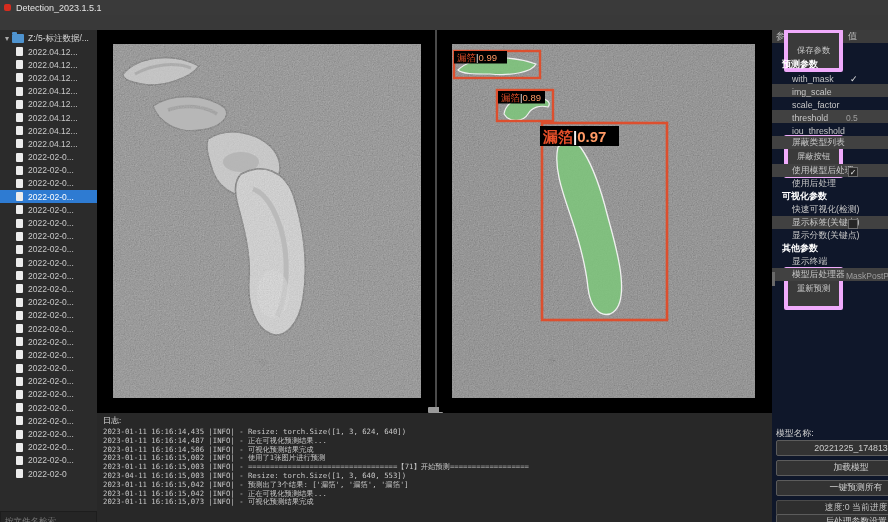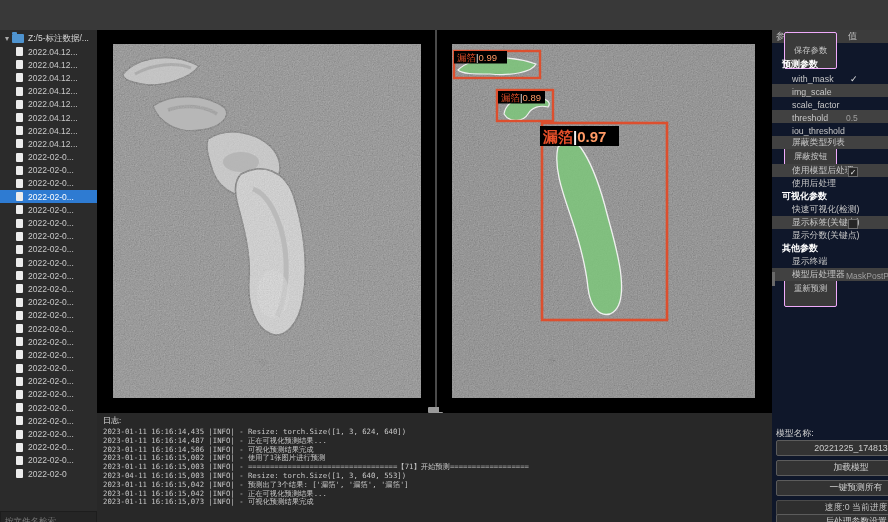--- a/index.html
+++ b/index.html
@@ -54,39 +54,43 @@
   #prows{position:absolute;left:0;top:13px;width:116px;}
   .prow{position:relative;height:13px;display:flex;align-items:flex-end;font-size:8.8px;color:#c6c6c6;
         padding-left:20px;white-space:nowrap;}
   .prow.striped{background:#414141;}
   .psection{height:13px;line-height:13px;font-size:9px;color:#fff;font-weight:bold;padding-left:10px;}
   .pvalue{position:absolute;left:74px;color:#9f9f9f;font-size:8.5px;}
   .pcheck{position:absolute;left:78px;color:#e2e2e2;font-size:9px;}
   .cb{position:absolute;left:76px;width:10px;height:10px;background:#262626;border:1px solid #6e6e6e;
       font-size:8px;line-height:9px;text-align:center;color:#e8e8e8;}
   .prow-btn{height:15px;display:flex;align-items:center;padding-left:12px;}
-  .pbtn{font-size:8.3px;background:#3a3a3a;border:1px solid #f0abfc;border-radius:2px;color:#c9c9c9;
+  .pbtn{font-size:8.3px;background:#3a3a3a;border:4px solid #f0abfc;border-radius:2px;color:#c9c9c9;
         padding:12px 9px;}
   #panel-scroll-nub{position:absolute;left:-3px;top:242px;width:3px;height:14px;background:#6a6a6a;}
 
   
   .mlabel{position:absolute;left:4px;top:398px;font-size:8.8px;color:#cfcfcf;}
   .mbox{position:absolute;left:4px;height:16px;background:#333;border:1px solid #5c5c5c;border-radius:2px;
         color:#cdcdcd;font-size:8.8px;display:flex;align-items:center;justify-content:center;overflow:hidden;}
   #model-name-box{top:410px;width:150px;}
   #load-model-btn{top:430px;width:150px;}
   #predict-all-btn{top:450px;width:160px;}
   #progress-box{top:470px;width:160px;background:#2e2e2e;border-color:#4a4a4a;color:#c0c0c0;}
   #postproc-btn{top:484px;width:160px;height:16px;}
 </style>
 </head>
 <body>
 
 <div id="app">
 
+  <div id="titlebar">
+    <span class="logo"></span>
+    <span>Detection_2023.1.5.1</span>
+  </div>
 
 
   <div id="sidebar">
     <div id="tree">
       <div class="tree-root">
         <span class="arrow">▾</span>
         <span class="folder-icon"></span>
         <span>Z:/5-标注数据/...</span>
       </div>
       <div>

